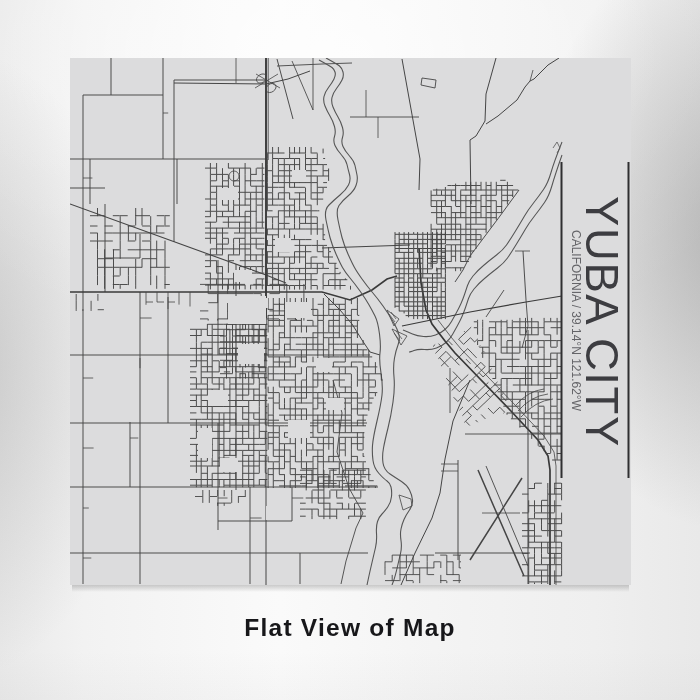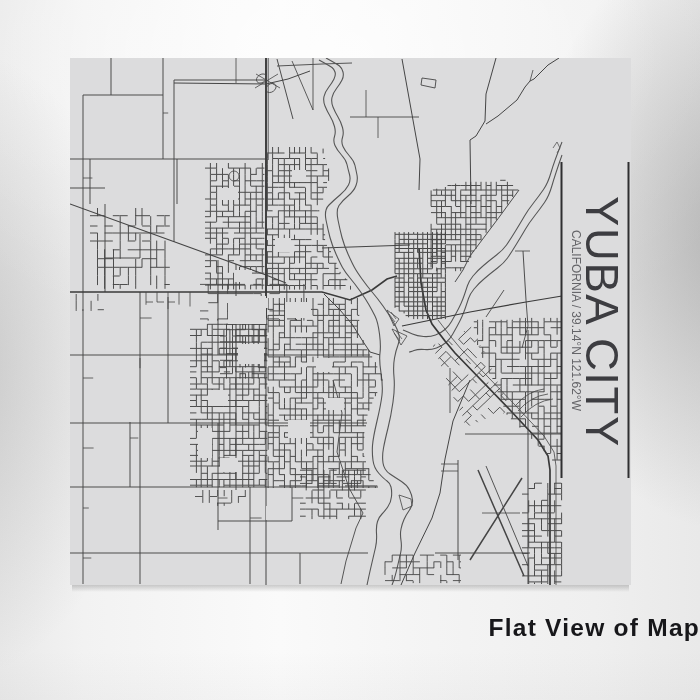--- a/index.html
+++ b/index.html
@@ -140,14 +140,14 @@
   <line x1="558.5" y1="104" x2="558.5" y2="420" stroke="#2f2f31" stroke-width="2"></line>
 
   <text transform="translate(515.5,264) rotate(90)" text-anchor="middle" font-family="Liberation Sans, sans-serif" font-size="45.5" letter-spacing="1.7" fill="#3d3d41" textLength="252" lengthAdjust="spacing">YUBA CITY</text>
 
   <text transform="translate(502,262.5) rotate(90)" text-anchor="middle" font-family="Liberation Sans, sans-serif" font-size="13" fill="#646468" textLength="181" lengthAdjust="spacingAndGlyphs">CALIFORNIA / 39.14°N 121.62°W</text>
 </svg>
 
 <div style="position:absolute; left:72px; top:585px; width:557px; height:7px;
   background:linear-gradient(to bottom, rgba(130,130,130,.4), rgba(130,130,130,0));"></div>
 
-<div style="position:absolute; left:0; top:614px; width:700px; text-align:right;
+<div style="position:absolute; left:0; top:614px; width:700px; text-align:center;
   font-size:24.5px; font-weight:bold; letter-spacing:1.25px; color:#17171a;">Flat View of Map</div>
 
 </body></html>

